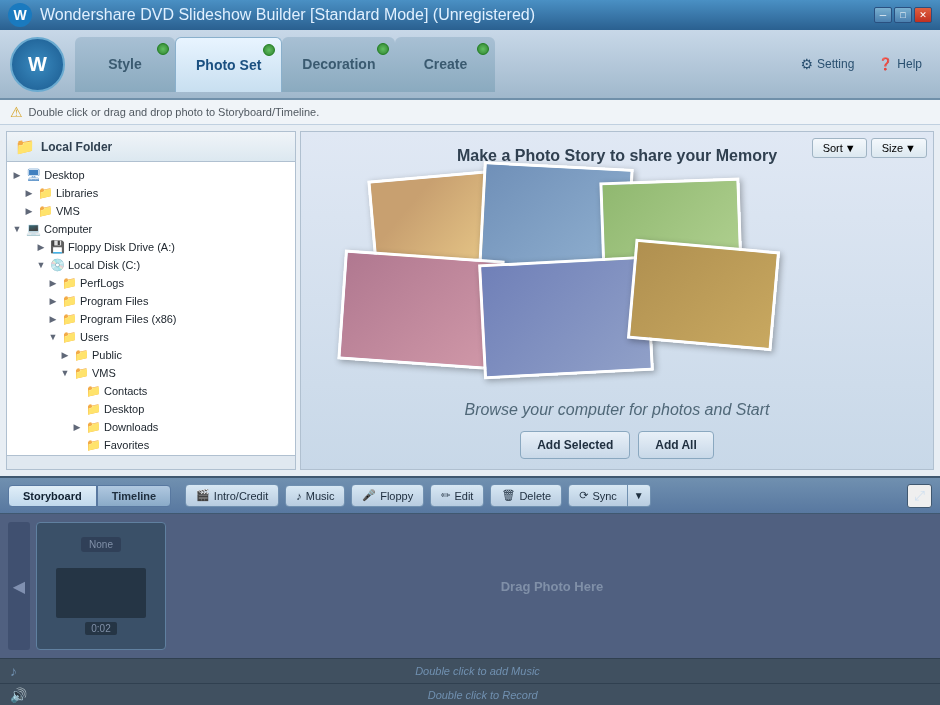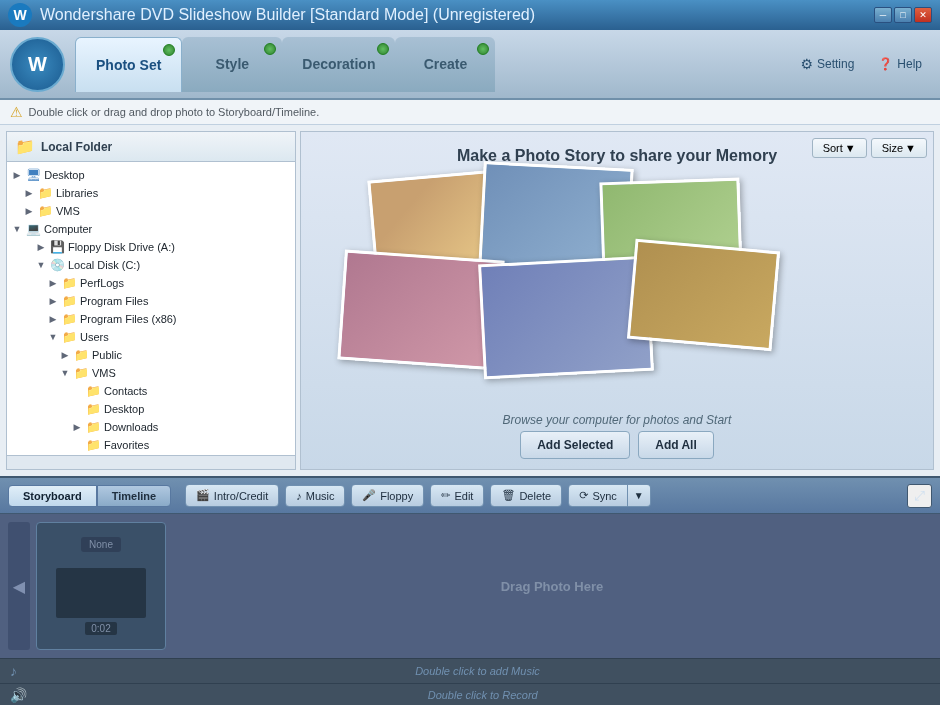--- a/index.html
+++ b/index.html
@@ -182,21 +182,21 @@
       box-shadow: 2px 2px 6px rgba(0,0,0,0.3);
       overflow: hidden;
     }
     .photo-card.p1 { width: 130px; height: 90px; left: 60px; top: 10px; transform: rotate(-5deg); background: linear-gradient(135deg, #d0a880, #e8c090); }
     .photo-card.p2 { width: 150px; height: 105px; left: 170px; top: 0px; transform: rotate(3deg); background: linear-gradient(135deg, #80a0c0, #90b8d8); }
     .photo-card.p3 { width: 140px; height: 95px; left: 290px; top: 15px; transform: rotate(-2deg); background: linear-gradient(135deg, #a0c080, #c0d8a0); }
     .photo-card.p4 { width: 160px; height: 110px; left: 30px; top: 90px; transform: rotate(4deg); background: linear-gradient(135deg, #c080a0, #d8a0b8); }
     .photo-card.p5 { width: 170px; height: 115px; left: 170px; top: 95px; transform: rotate(-3deg); background: linear-gradient(135deg, #8090c0, #a0b0d8); }
     .photo-card.p6 { width: 145px; height: 100px; left: 320px; top: 80px; transform: rotate(5deg); background: linear-gradient(135deg, #c0a060, #d8b878); }
     .preview-browse {
-      color: #506878; font-size: 12px; margin-bottom: 4px;
+      color: #506878; font-size: 16px; margin-bottom: 12px;
       font-style: italic;
     }
     .preview-buttons {
       display: flex; gap: 8px;
     }
     .sort-size-bar {
       position: absolute; top: 6px; right: 6px;
       display: flex; gap: 4px;
     }
     .sort-btn {
@@ -354,26 +354,26 @@
   <div class="win-controls">
     <div class="win-btn">─</div>
     <div class="win-btn">□</div>
     <div class="win-btn close">✕</div>
   </div>
 </div>
 
 <div id="topnav">
   <div class="nav-logo">W</div>
   <div class="nav-tabs">
+    <div class="nav-tab">
+      <span>Style</span>
+      <div class="dot"></div>
+    </div>
     <div class="nav-tab active">
       <span>Photo Set</span>
-      <div class="dot"></div>
-    </div>
-    <div class="nav-tab">
-      <span>Style</span>
       <div class="dot"></div>
     </div>
     <div class="nav-tab">
       <span>Decoration</span>
       <div class="dot"></div>
     </div>
     <div class="nav-tab">
       <span>Create</span>
       <div class="dot"></div>
     </div>

